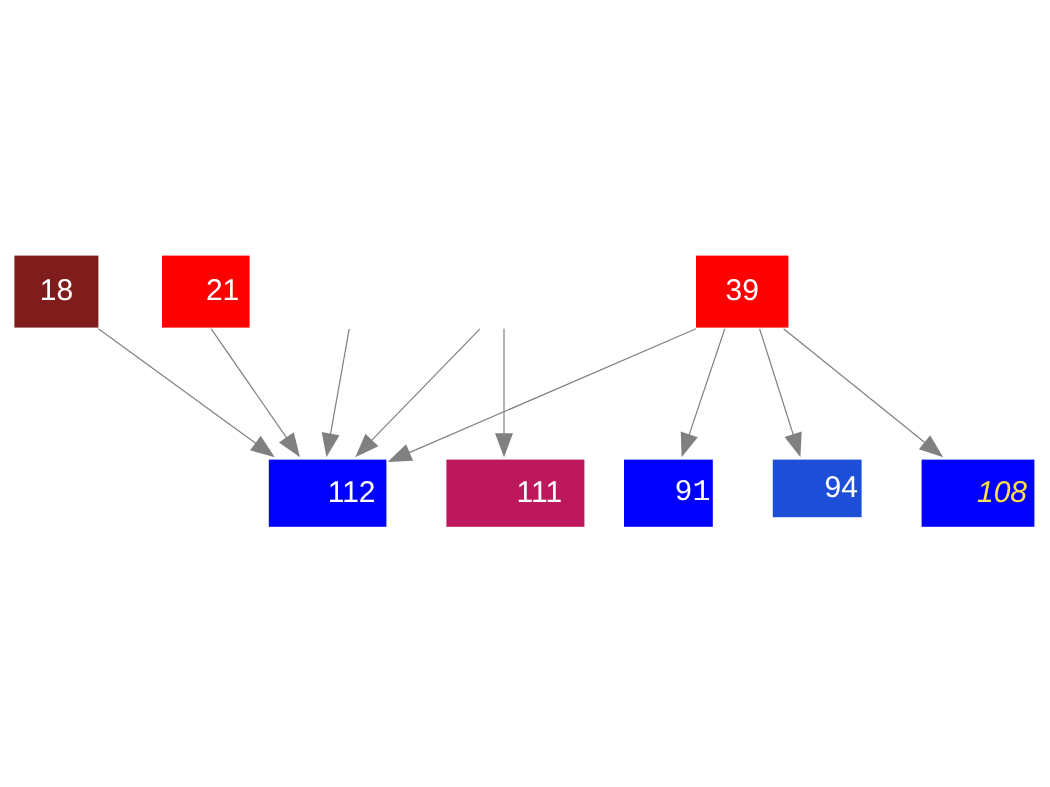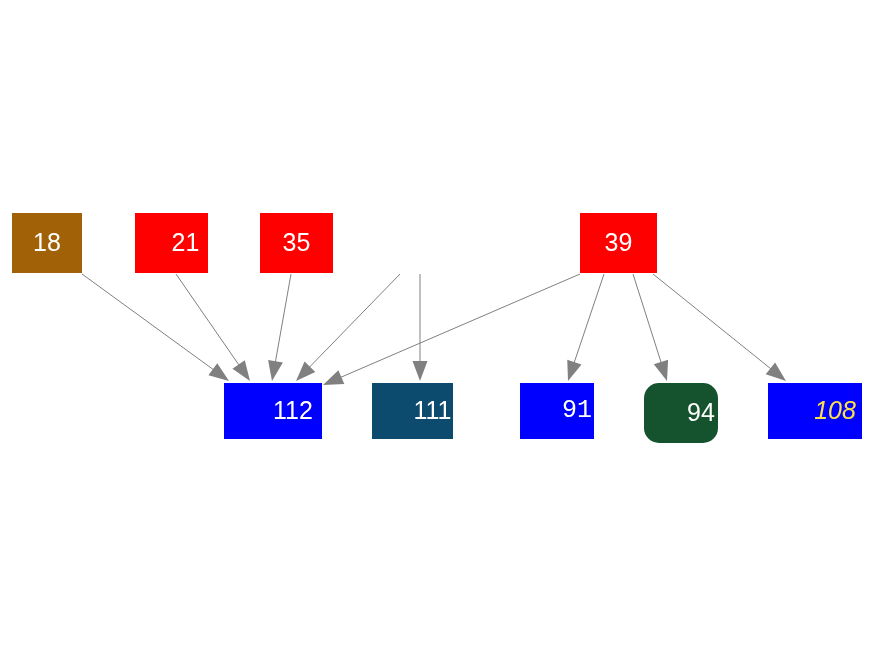--- a/index.html
+++ b/index.html
@@ -63,42 +63,39 @@
       <line x1="580" y1="274" x2="338.6065576628041" y2="378.2594245113959" stroke="#808080" stroke-width="1"></line>
       <polygon points="323,385 338.38687277009126,370.18466516216984 344.3344393776831,383.9551572175852" fill="#808080"></polygon>
       <line x1="604" y1="274" x2="573.4210261500402" y2="364.8875056096028" stroke="#808080" stroke-width="1"></line>
       <polygon points="568,381 567.2692244160486,359.6524950627503 581.4861312311049,364.4357534304328" fill="#808080"></polygon>
       <line x1="633" y1="274" x2="661.8517881084512" y2="364.798274341302" stroke="#808080" stroke-width="1"></line>
       <polygon points="667,381 653.7954599840463,364.2104162360386 668.0911002711329,359.6678763317307" fill="#808080"></polygon>
       <line x1="653" y1="274" x2="772.7544287580242" y2="370.34378854968867" stroke="#808080" stroke-width="1"></line>
       <polygon points="786,381 765.71570525195,374.30691501815244 775.1182447669306,362.6196462752327" fill="#808080"></polygon>
     </svg>
 
-  <div class="node node-source" id="node-n18" style="left: 12px; top: 213px; width: 70px; height: 60px; background: #a16207; color: rgb(255, 255, 255);">
+  <div class="node node-source" id="node-n18" style="left: 12px; top: 213px; width: 70px; height: 60px; background: #7f1d1d; color: rgb(255, 255, 255);">
     <span class="node-label">18</span>
   </div>
   <div class="node node-source" id="node-n21" style="left: 135px; top: 213px; width: 73px; height: 60px; background: rgb(255, 0, 0); color: rgb(255, 255, 255); padding-left: 28px;">
     <span class="node-label">21</span>
-  </div>
-  <div class="node node-source" id="node-n35" style="left: 260px; top: 213px; width: 73px; height: 60px; background: rgb(255, 0, 0); color: rgb(255, 255, 255);">
-    <span class="node-label">35</span>
   </div>
   <div class="node node-source" id="node-n39" style="left: 580px; top: 213px; width: 77px; height: 60px; background: rgb(255, 0, 0); color: rgb(255, 255, 255);">
     <span class="node-label">39</span>
   </div>
 
   <div class="node node-target" id="node-n112" style="left: 224px; top: 383px; width: 98px; height: 56px; background: rgb(0, 0, 255); color: rgb(255, 255, 255);">
     <span class="node-label">112</span>
   </div>
-  <div class="node node-target" id="node-n111" style="left: 372px; top: 383px; width: 81px; height: 56px; background: #0c4a6e; color: rgb(255, 255, 255);">
+  <div class="node node-target" id="node-n111" style="left: 372px; top: 383px; width: 115px; height: 56px; background: #be185d; color: rgb(255, 255, 255);">
     <span class="node-label">111</span>
   </div>
   <div class="node node-target" id="node-n91" style="left: 520px; top: 383px; width: 74px; height: 56px; background: rgb(0, 0, 255); color: rgb(255, 255, 255); font-family: Liberation Mono, monospace;">
     <span class="node-label">91</span>
   </div>
-  <div class="node node-target" id="node-n94" style="left: 644px; top: 383px; width: 74px; height: 60px; background: #14532d; color: rgb(255, 255, 255); border-radius: 15px;">
+  <div class="node node-target" id="node-n94" style="left: 644px; top: 383px; width: 74px; height: 48px; background: #1d4ed8; color: rgb(255, 255, 255);">
     <span class="node-label">94</span>
   </div>
   <div class="node node-target" id="node-n108" style="left: 768px; top: 383px; width: 94px; height: 56px; background: rgb(0, 0, 255); color: #fde047; font-style: italic;">
     <span class="node-label">108</span>
   </div>
 
 </div>
 
 </body></html>

